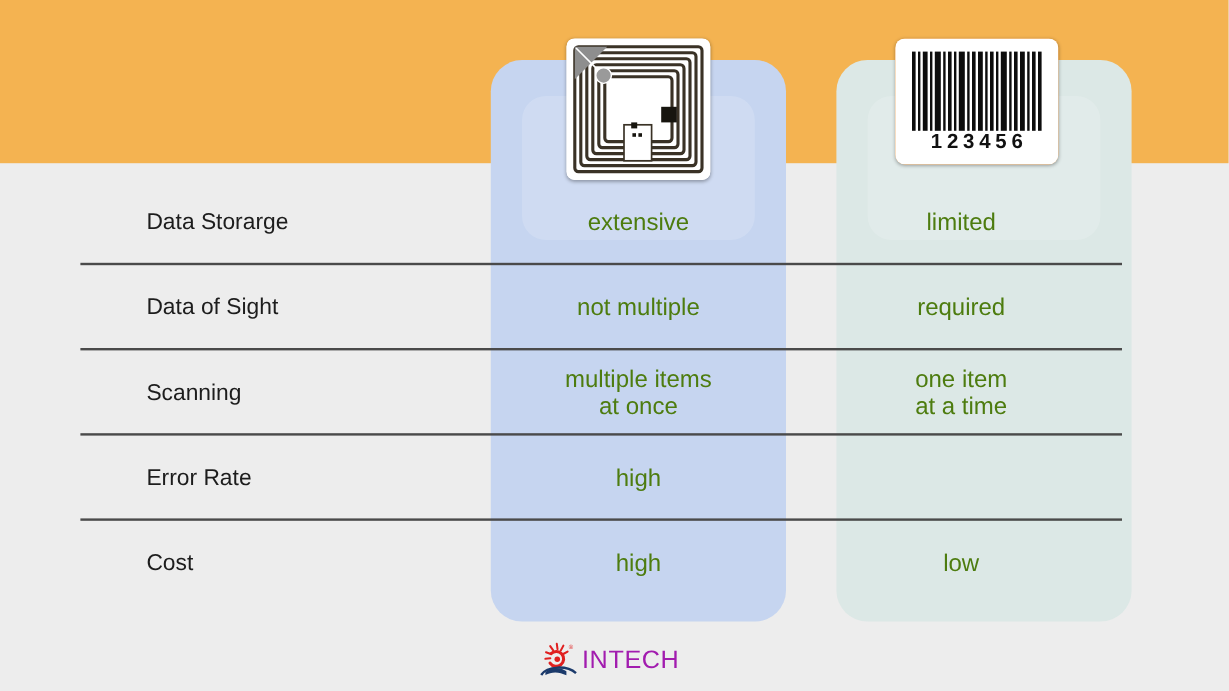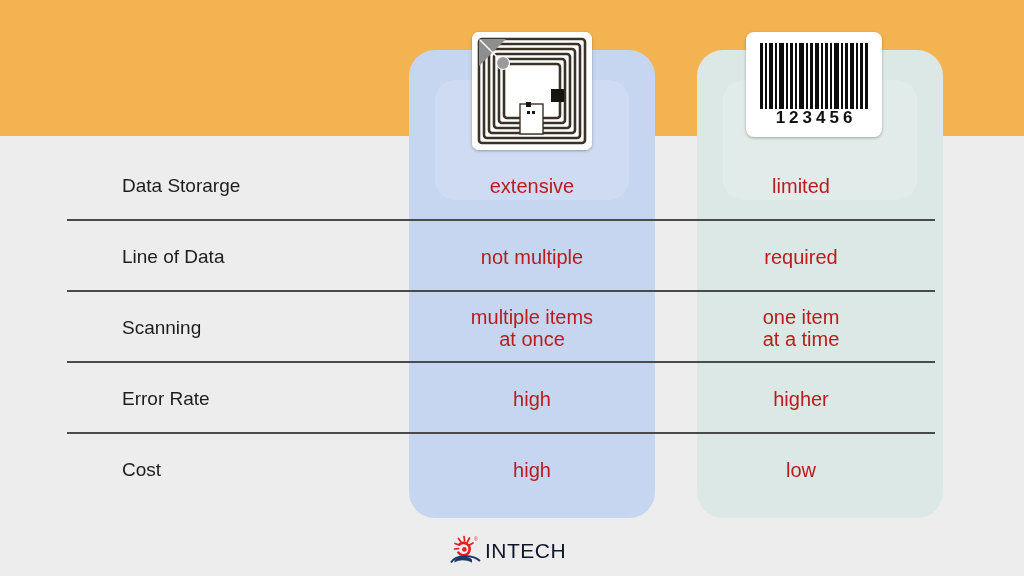--- a/index.html
+++ b/index.html
@@ -133,21 +133,21 @@
     font-size: 19px;
     font-weight: normal;
     color: #1d1d1d;
     white-space: nowrap;
   }
   .trow .val {
     position: absolute;
     top: 50%;
     transform: translateY(-50%);
     font-size: 20px;
-    color: #b91c1c;
+    color: #4d7c0f;
     text-align: center;
     line-height: 1.12;
     white-space: pre-line;
   }
   .trow .val.rfid-val {
     left: 409px;
     width: 246px;
   }
   .trow .val.barcode-val {
     left: 697px;
@@ -177,21 +177,21 @@
     width: 34px;
     height: 32px;
     flex: 0 0 34px;
   }
   .logo-mark svg { display: block; }
   .logo-word {
     font-family: "Liberation Sans", sans-serif;
     font-size: 21px;
     font-weight: normal;
     letter-spacing: 0.5px;
-    color: #0f172a;
+    color: #a21caf;
     margin-left: 2px;
     line-height: 1;
   }
 </style>
 </head>
 <body>
 
 <div class="slide">
 
   <div class="header-band"></div>
@@ -273,39 +273,38 @@
   <div class="table">
 
     <div class="trow">
       <div class="label">Data Storarge</div>
       <div class="val rfid-val">extensive</div>
       <div class="val barcode-val">limited</div>
       <div class="divider"></div>
     </div>
 
     <div class="trow">
-      <div class="label">Line of Data</div>
+      <div class="label">Data of Sight</div>
       <div class="val rfid-val">not multiple</div>
       <div class="val barcode-val">required</div>
       <div class="divider"></div>
     </div>
 
     <div class="trow">
       <div class="label">Scanning</div>
       <div class="val rfid-val">multiple items
 at once</div>
       <div class="val barcode-val">one item
 at a time</div>
       <div class="divider"></div>
     </div>
 
     <div class="trow">
       <div class="label">Error Rate</div>
       <div class="val rfid-val">high</div>
-      <div class="val barcode-val">higher</div>
       <div class="divider"></div>
     </div>
 
     <div class="trow">
       <div class="label">Cost</div>
       <div class="val rfid-val">high</div>
       <div class="val barcode-val">low</div>
     </div>
 
   </div>

